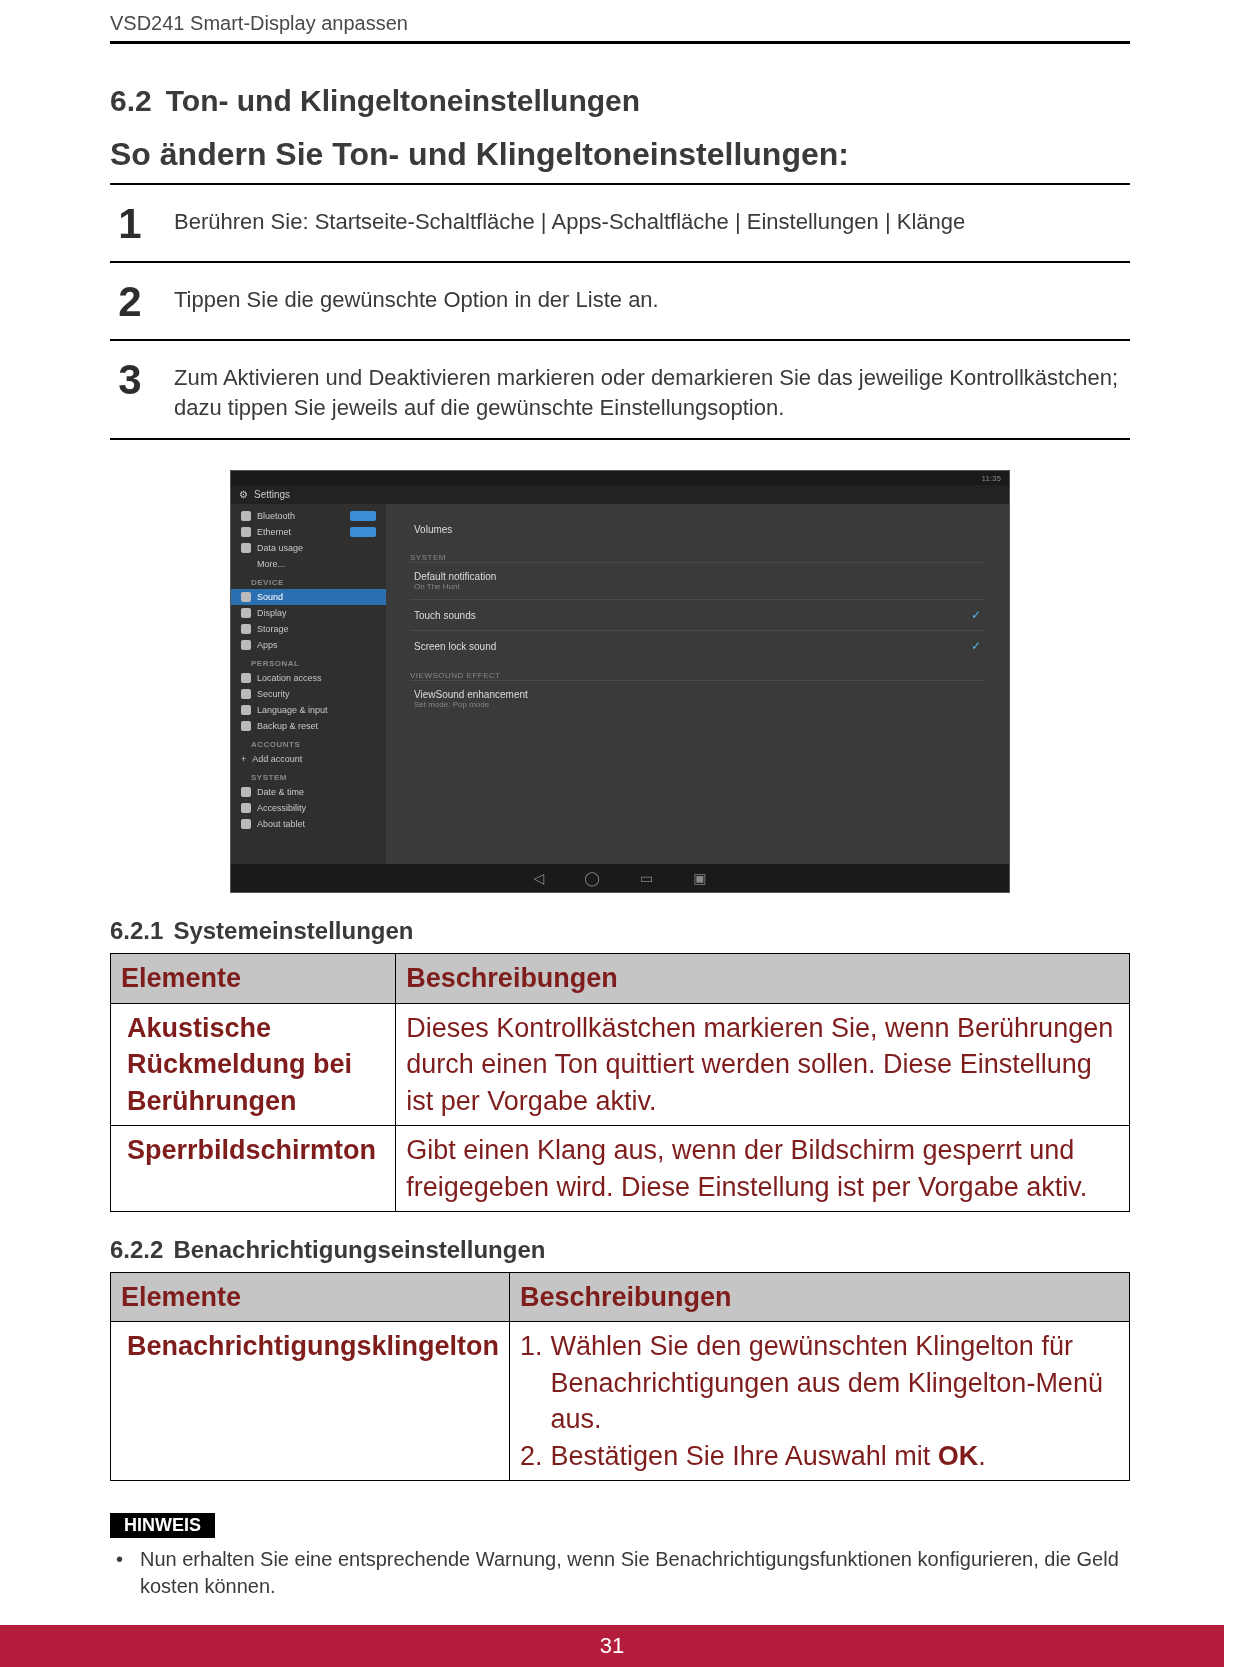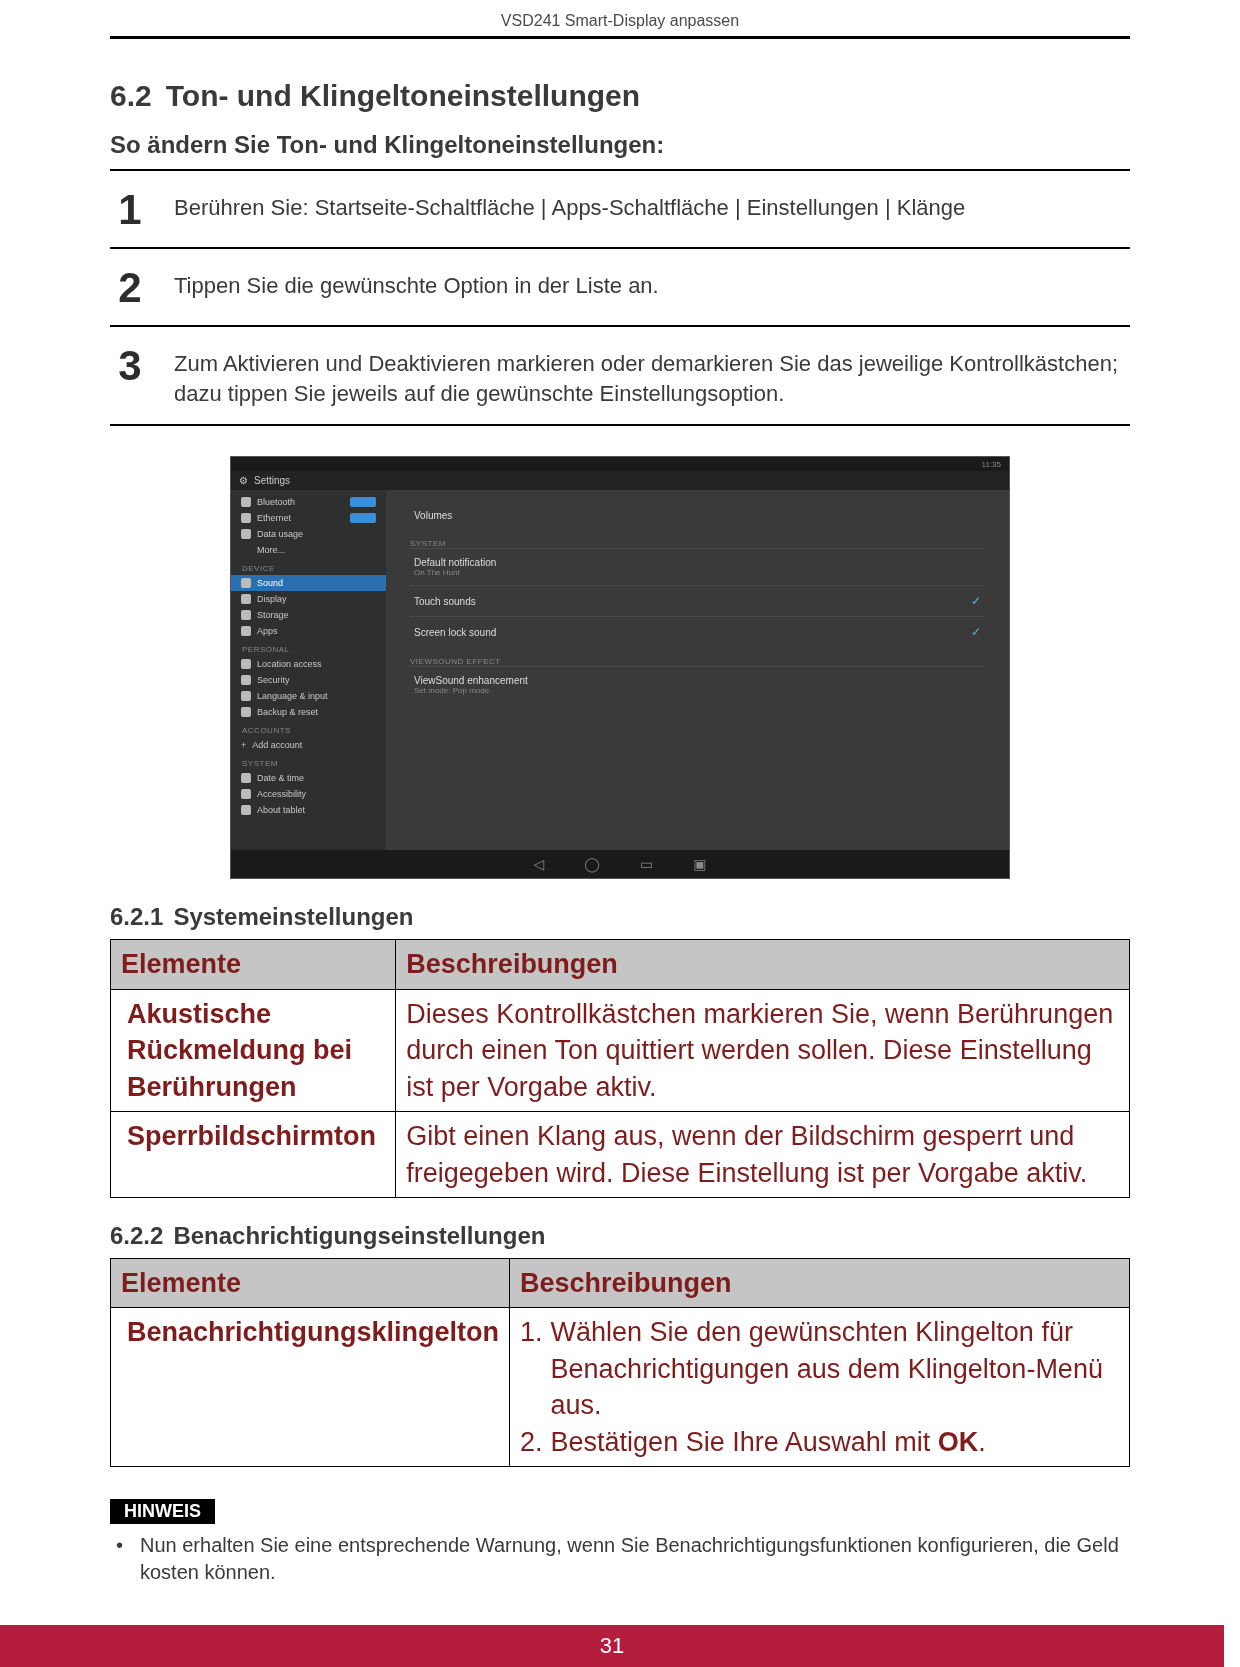--- a/index.html
+++ b/index.html
@@ -11,39 +11,39 @@
     position: relative;
     color: #3a3a3a;
   }
   .page {
     padding: 0 110px;
   }
   .header-line {
     margin-top: 12px;
   }
   .header-text {
-    text-align: center;
-    font-size: 16px;
+    text-align: left;
+    font-size: 20px;
     color: #4a4a4a;
     padding-bottom: 4px;
   }
   .header-rule {
     height: 3px;
     background: #000;
     margin-top: 2px;
   }
   .section-heading {
     font-size: 30px;
     font-weight: bold;
     color: #3a3a3a;
     margin-top: 40px;
   }
   .sec-num { margin-right: 14px; }
   .sub-heading {
-    font-size: 24px;
+    font-size: 32px;
     font-weight: bold;
     color: #3a3a3a;
     margin-top: 18px;
   }
   .steps {
     margin-top: 10px;
     border-top: 2px solid #000;
   }
   .step {
     display: flex;
@@ -124,24 +124,25 @@
     height: 10px;
     background: #3a8fd6;
     border-radius: 2px;
     position: relative;
   }
   .side-item.selected {
     background: #2a6fb0;
     color: #fff;
   }
   .side-cat {
-    padding: 6px 10px 2px 11px;
+    padding: 6px 10px 2px 20px;
     font-size: 8px;
     color: #888;
     letter-spacing: 0.5px;
+    font-weight: bold;
   }
   .side-icon {
     width: 10px; height: 10px;
     display: inline-block;
     background: #bbb;
     border-radius: 2px;
   }
   .shot-main {
     flex: 1;
     background: #3a3a3a;

